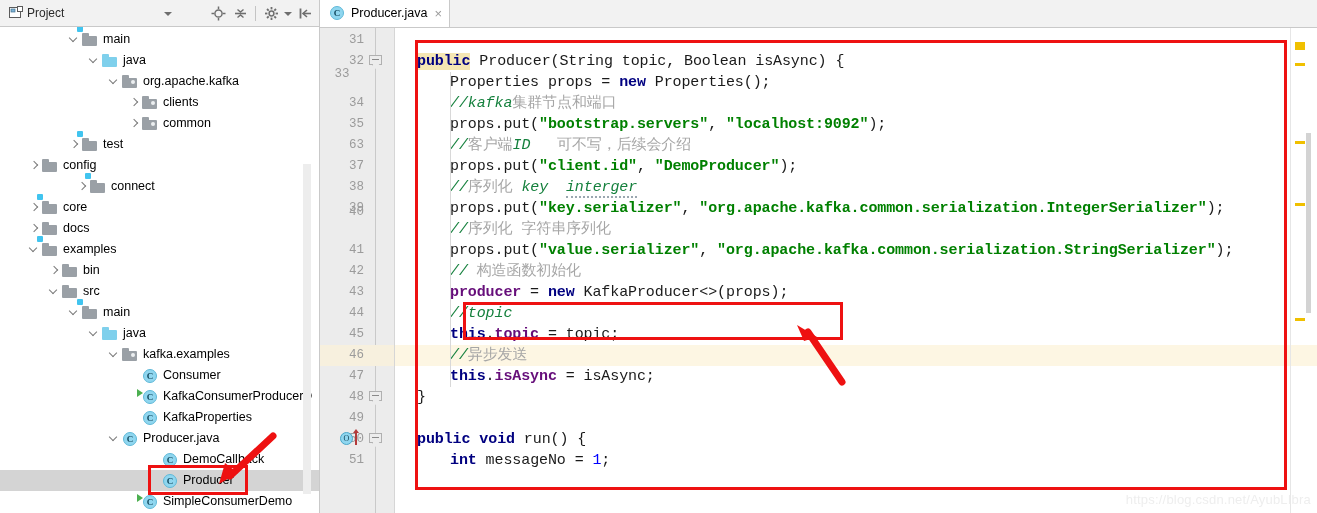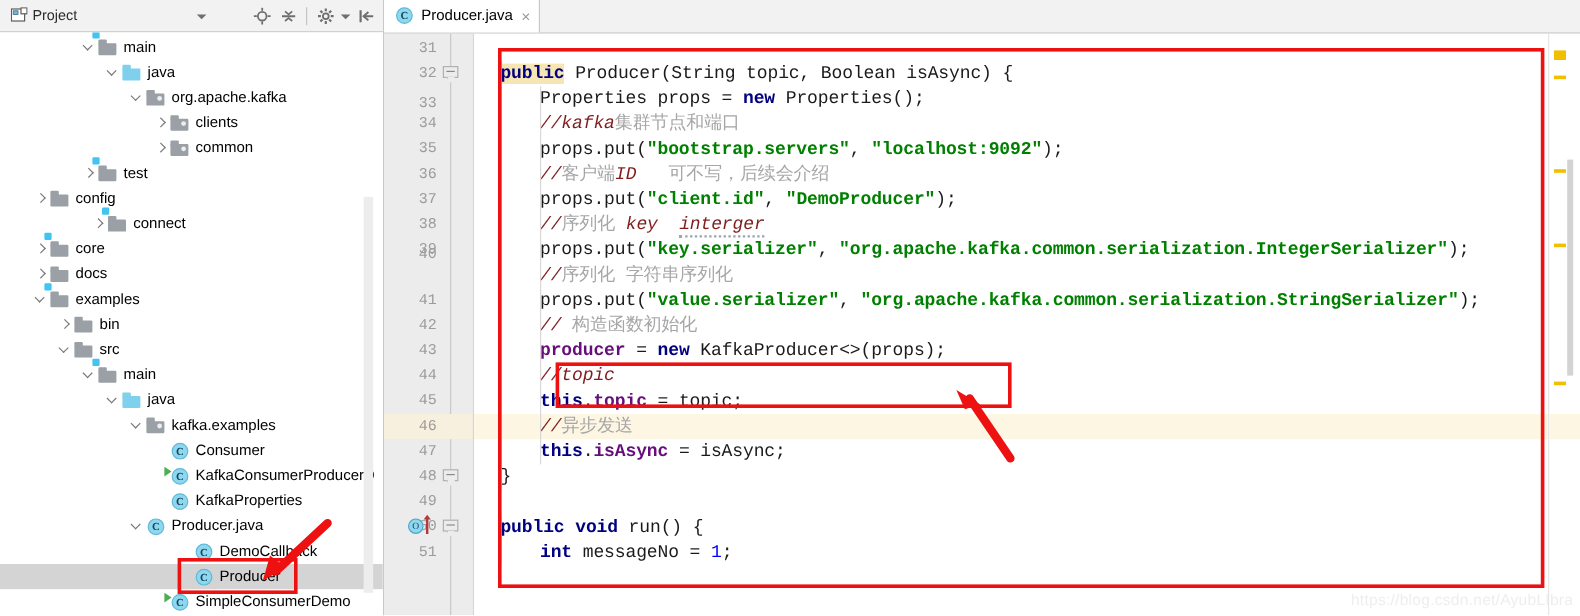--- a/index.html
+++ b/index.html
@@ -197,21 +197,21 @@
     background: #fff; overflow: hidden;
   }
   .cline {
     position: absolute; left: 0; height: 21px; line-height: 21px;
     white-space: pre; font-family: "Liberation Mono", monospace;
     font-size: 15px; color: #1a1a1a; letter-spacing: -0.1px;
   }
   .kw { color: #000080; font-weight: bold; }
   .kwh { color: #000080; font-weight: bold; background: #f5e6b3; }
   .str { color: #008000; font-weight: bold; }
-  .cmt { color: #7f1d1d; font-style: italic; text-align: right; }
+  .cmt { color: #15803d; font-style: italic; text-align: right; }
   .cmtz { color: #a6a6a6; font-style: normal; }
   .fld-ref { color: #660e7a; font-weight: bold; }
   .num { color: #0000ff; }
   .typo { border-bottom: 2px dotted #9aa7b0; }
   .indent-guide {
     position: absolute; width: 1px; background: #d8d8d8;
   }
 
   
   #stripe {
@@ -447,24 +447,24 @@
     <div id="code-wrap">
       <div id="gutter">
         <div id="folding-rail"></div>
       <div class="lnum" style="top: 2px;">31</div>
           <div class="lnum" style="top: 23px;">32</div>
           <div class="fold" style="top: 27px;">
             <span class="shape"></span>
             <span class="tip"></span>
             <span class="minus"></span>
           </div>
-          <div class="lnum" style="top: 48px;">33</div>
+          <div class="lnum" style="top: 36px; text-align: center;">33</div>
           <div class="lnum" style="top: 65px;">34</div>
           <div class="lnum" style="top: 86px;">35</div>
-          <div class="lnum" style="top: 107px;">36</div>
+          <div class="lnum" style="top: 107px;">63</div>
           <div class="lnum" style="top: 128px;">37</div>
           <div class="lnum" style="top: 149px;">38</div>
           <div class="lnum" style="top: 170px;">39</div>
           <div class="lnum" style="top: 174px;">40</div>
           <div class="lnum" style="top: 212px;">41</div>
           <div class="lnum" style="top: 233px;">42</div>
           <div class="lnum" style="top: 254px;">43</div>
           <div class="lnum" style="top: 275px;">44</div>
           <div class="lnum" style="top: 296px;">45</div>
           <div class="caretline g" style="top: 317px;"></div>

